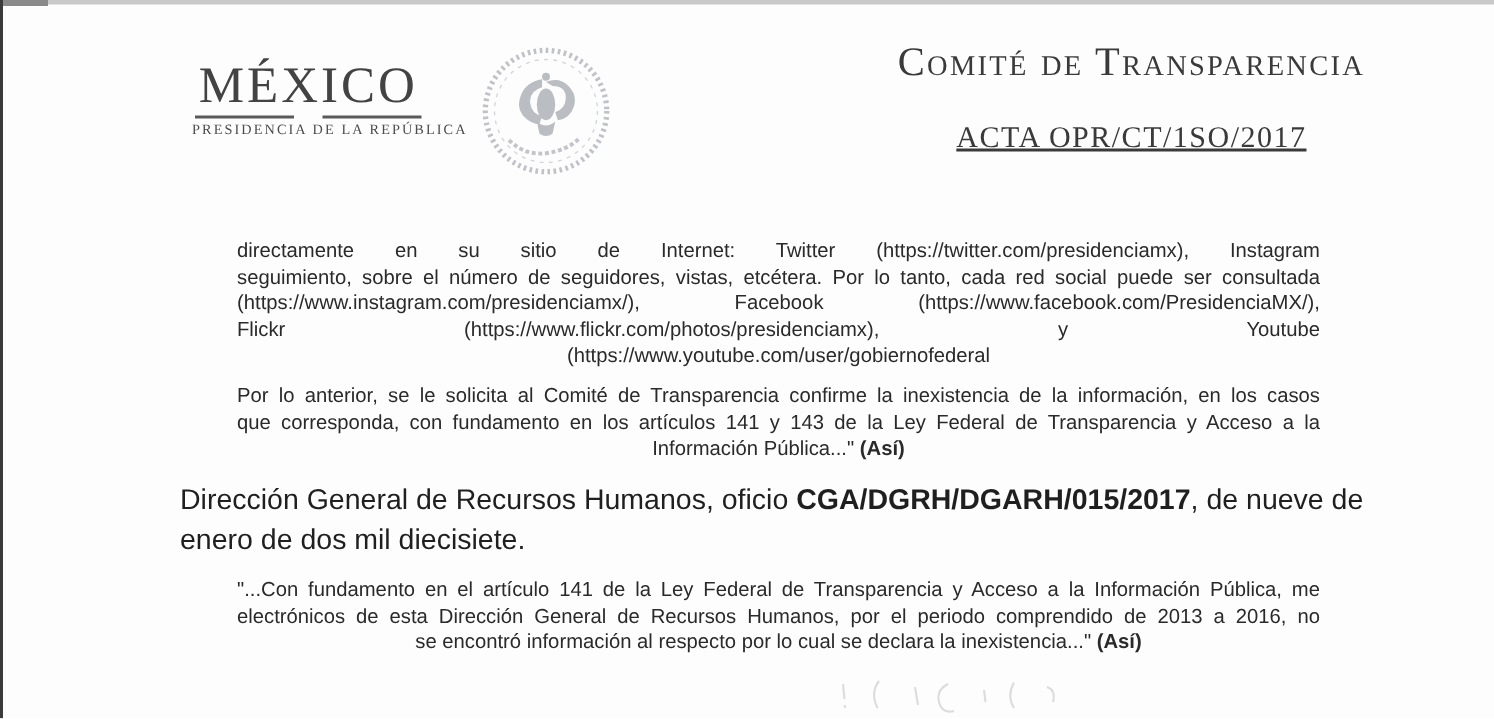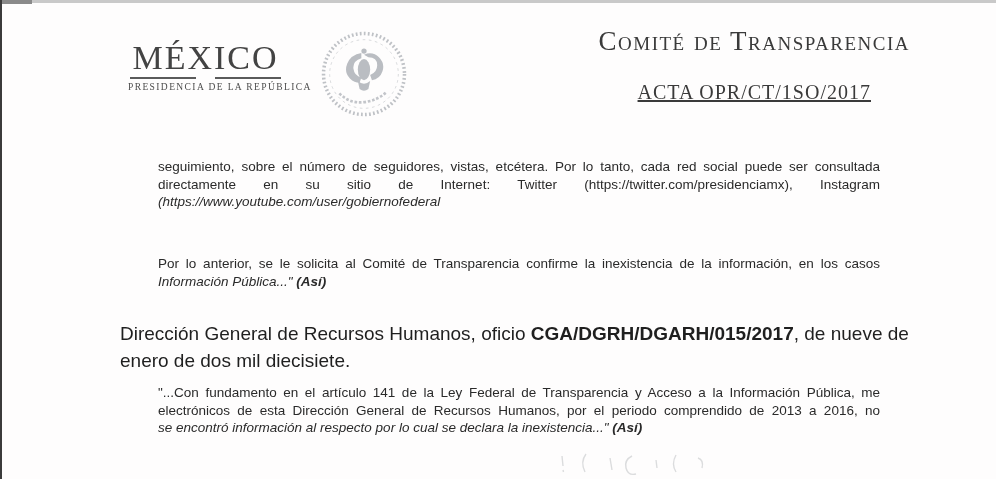--- a/index.html
+++ b/index.html
@@ -89,22 +89,21 @@
     width: 722px;
     font-size: 13.5px;
     line-height: 17.5px;
     color: #2a2a2a;
   }
   .quote .jline {
     text-align: justify;
     text-align-last: justify;
   }
   .quote .lline {
-    text-align: left;
-    font-style: italic;
+    text-align: center;
   }
   .q1 { top: 158px; }
   .q2 { top: 255px; }
   .q3 { top: 384px; }
   .bold { font-weight: 700; }
 
   
   .doc-heading {
     position: absolute;
     left: 120px;
@@ -156,27 +155,30 @@
       </g>
     </svg>
   </div>
 
   <div class="header-right">
     <div class="committee-title">Comité de Transparencia</div>
     <div class="acta-number">ACTA OPR/CT/1SO/2017</div>
   </div>
 
   <div class="quote q1">
+    <div class="jline">directamente en su sitio de Internet: Twitter (https://twitter.com/presidenciamx), Instagram</div>
     <div class="jline">seguimiento, sobre el número de seguidores, vistas, etcétera. Por lo tanto, cada red social puede ser consultada</div>
-    <div class="jline">directamente en su sitio de Internet: Twitter (https://twitter.com/presidenciamx), Instagram</div>
+    <div class="jline">(https://www.instagram.com/presidenciamx/), Facebook (https://www.facebook.com/PresidenciaMX/),</div>
+    <div class="jline">Flickr (https://www.flickr.com/photos/presidenciamx), y Youtube</div>
     <div class="lline">(https://www.youtube.com/user/gobiernofederal</div>
   </div>
 
   <div class="quote q2">
     <div class="jline">Por lo anterior, se le solicita al Comité de Transparencia confirme la inexistencia de la información, en los casos</div>
+    <div class="jline">que corresponda, con fundamento en los artículos 141 y 143 de la Ley Federal de Transparencia y Acceso a la</div>
     <div class="lline"><span>Información Pública..." </span><span class="bold">(Así)</span></div>
   </div>
 
   <div class="doc-heading">
     <div><span>Dirección General de Recursos Humanos, oficio </span><span class="bold">CGA/DGRH/DGARH/015/2017</span><span>, de nueve de</span></div>
     <div>enero de dos mil diecisiete.</div>
   </div>
 
   <div class="quote q3">
     <div class="jline">"...Con fundamento en el artículo 141 de la Ley Federal de Transparencia y Acceso a la Información Pública, me</div>

